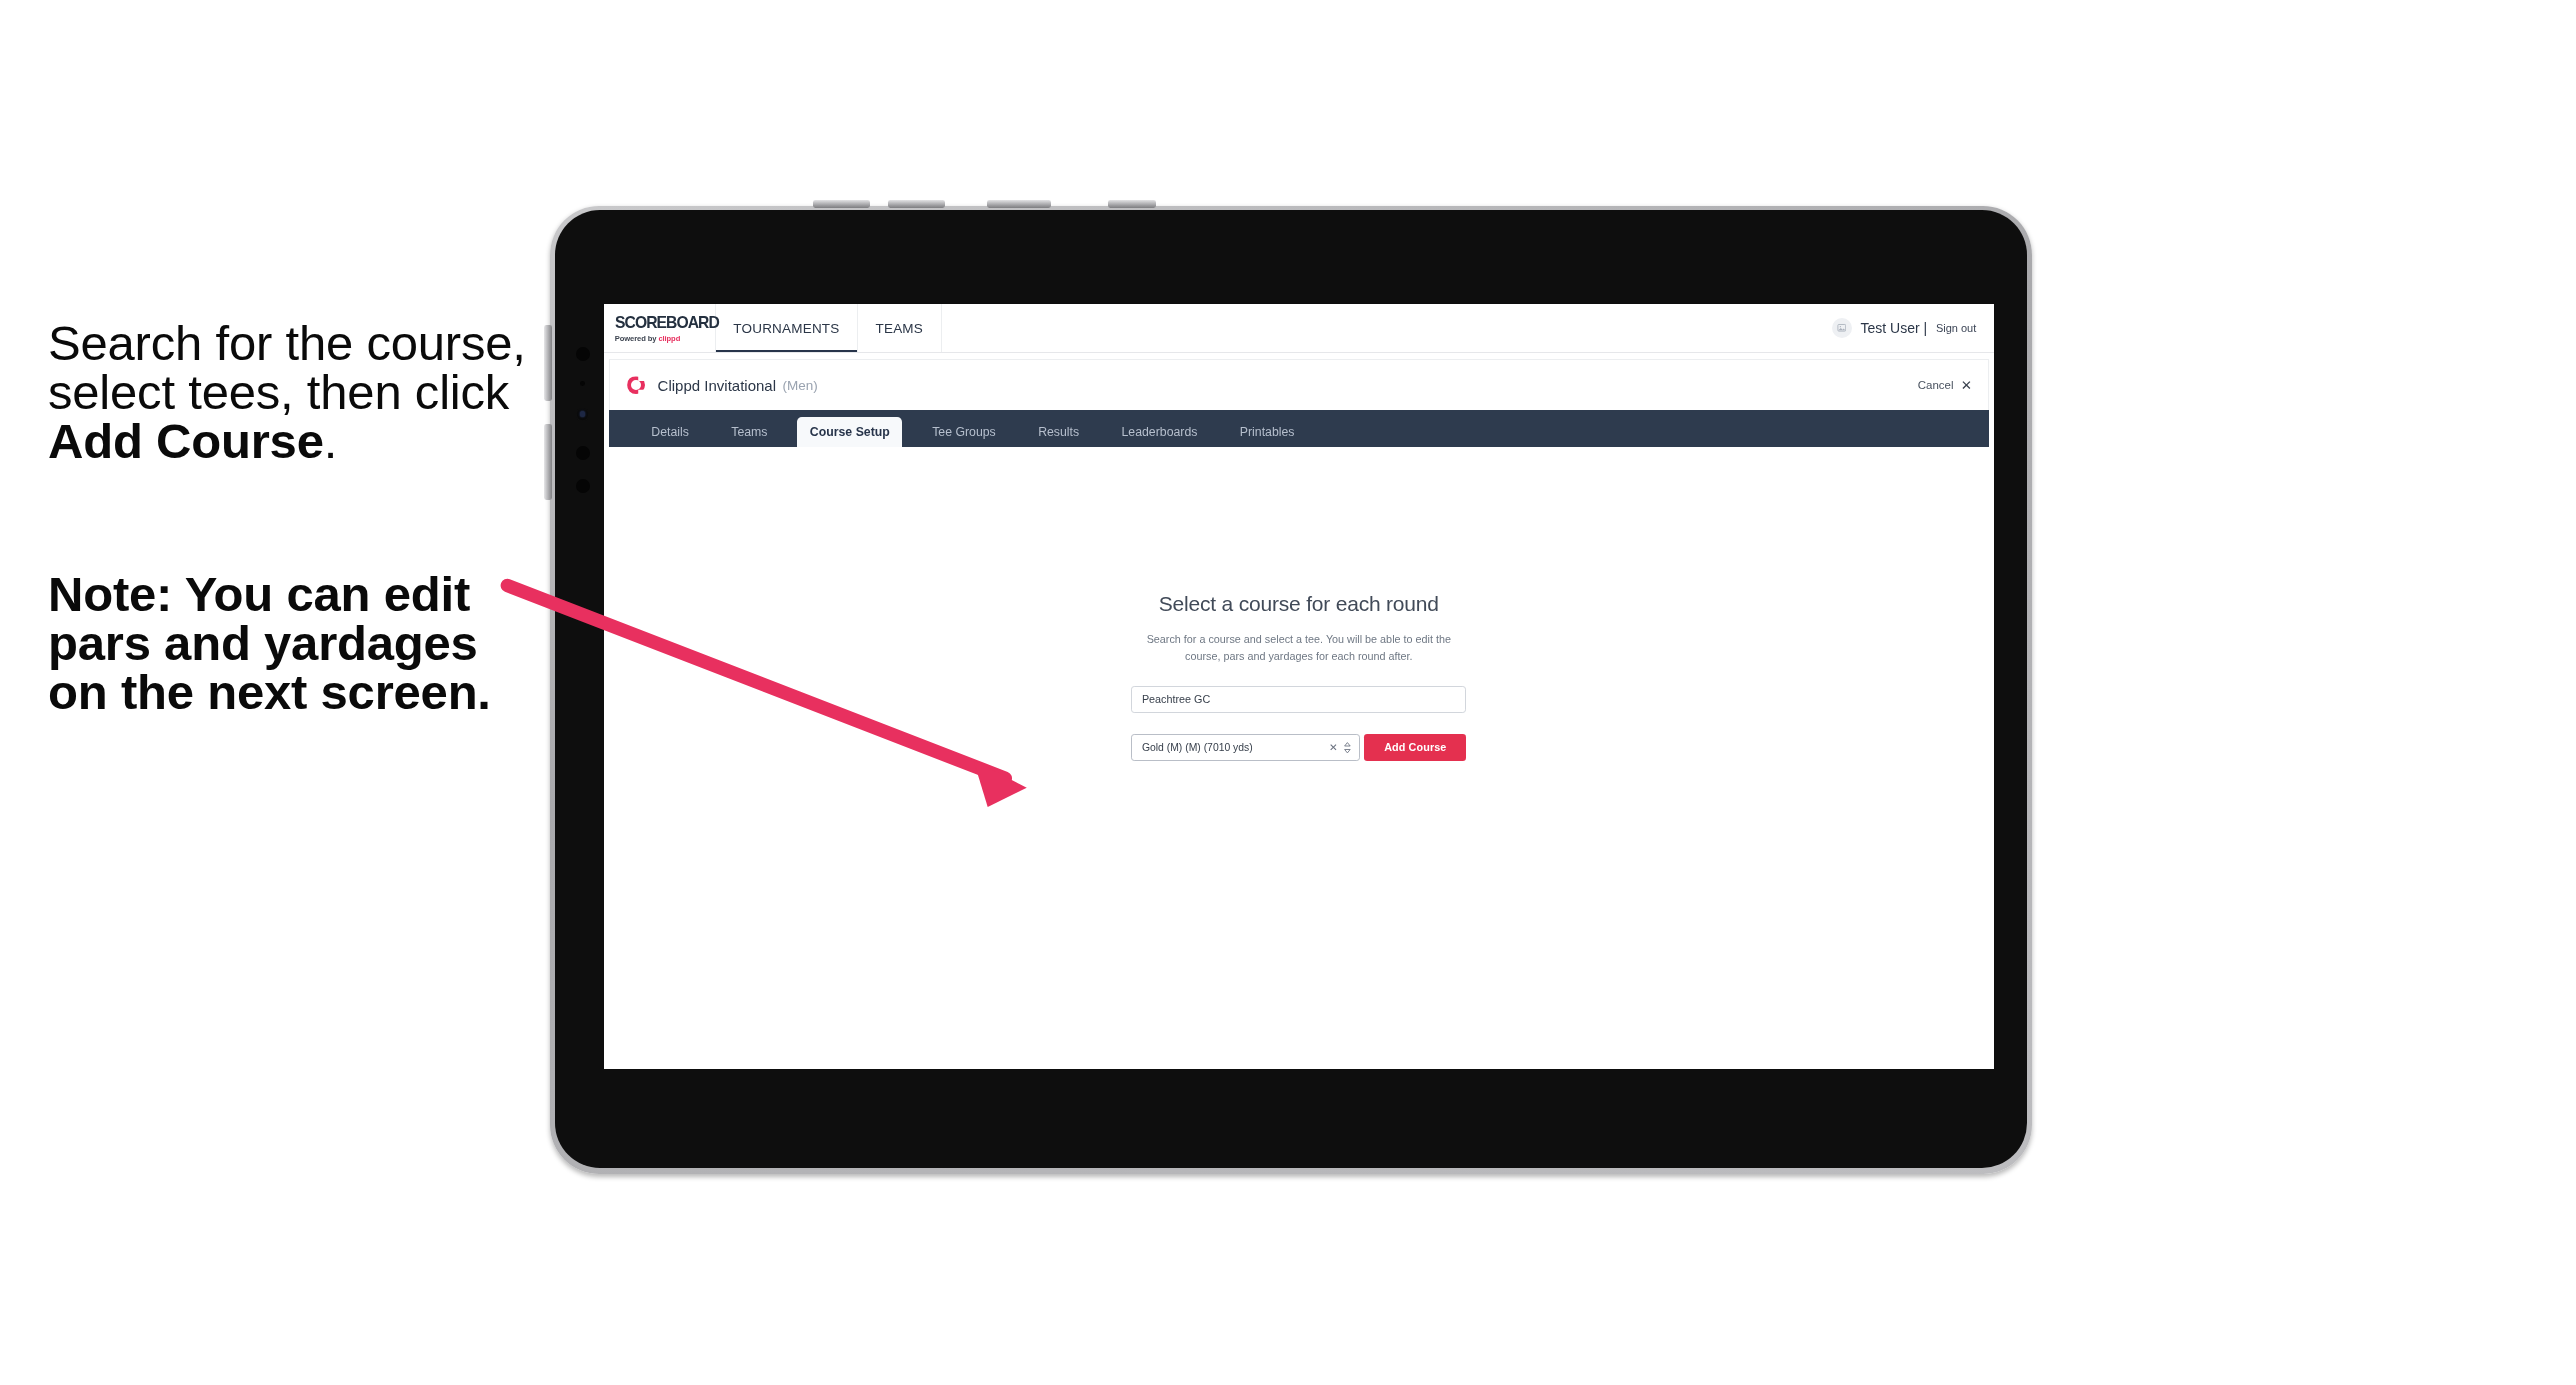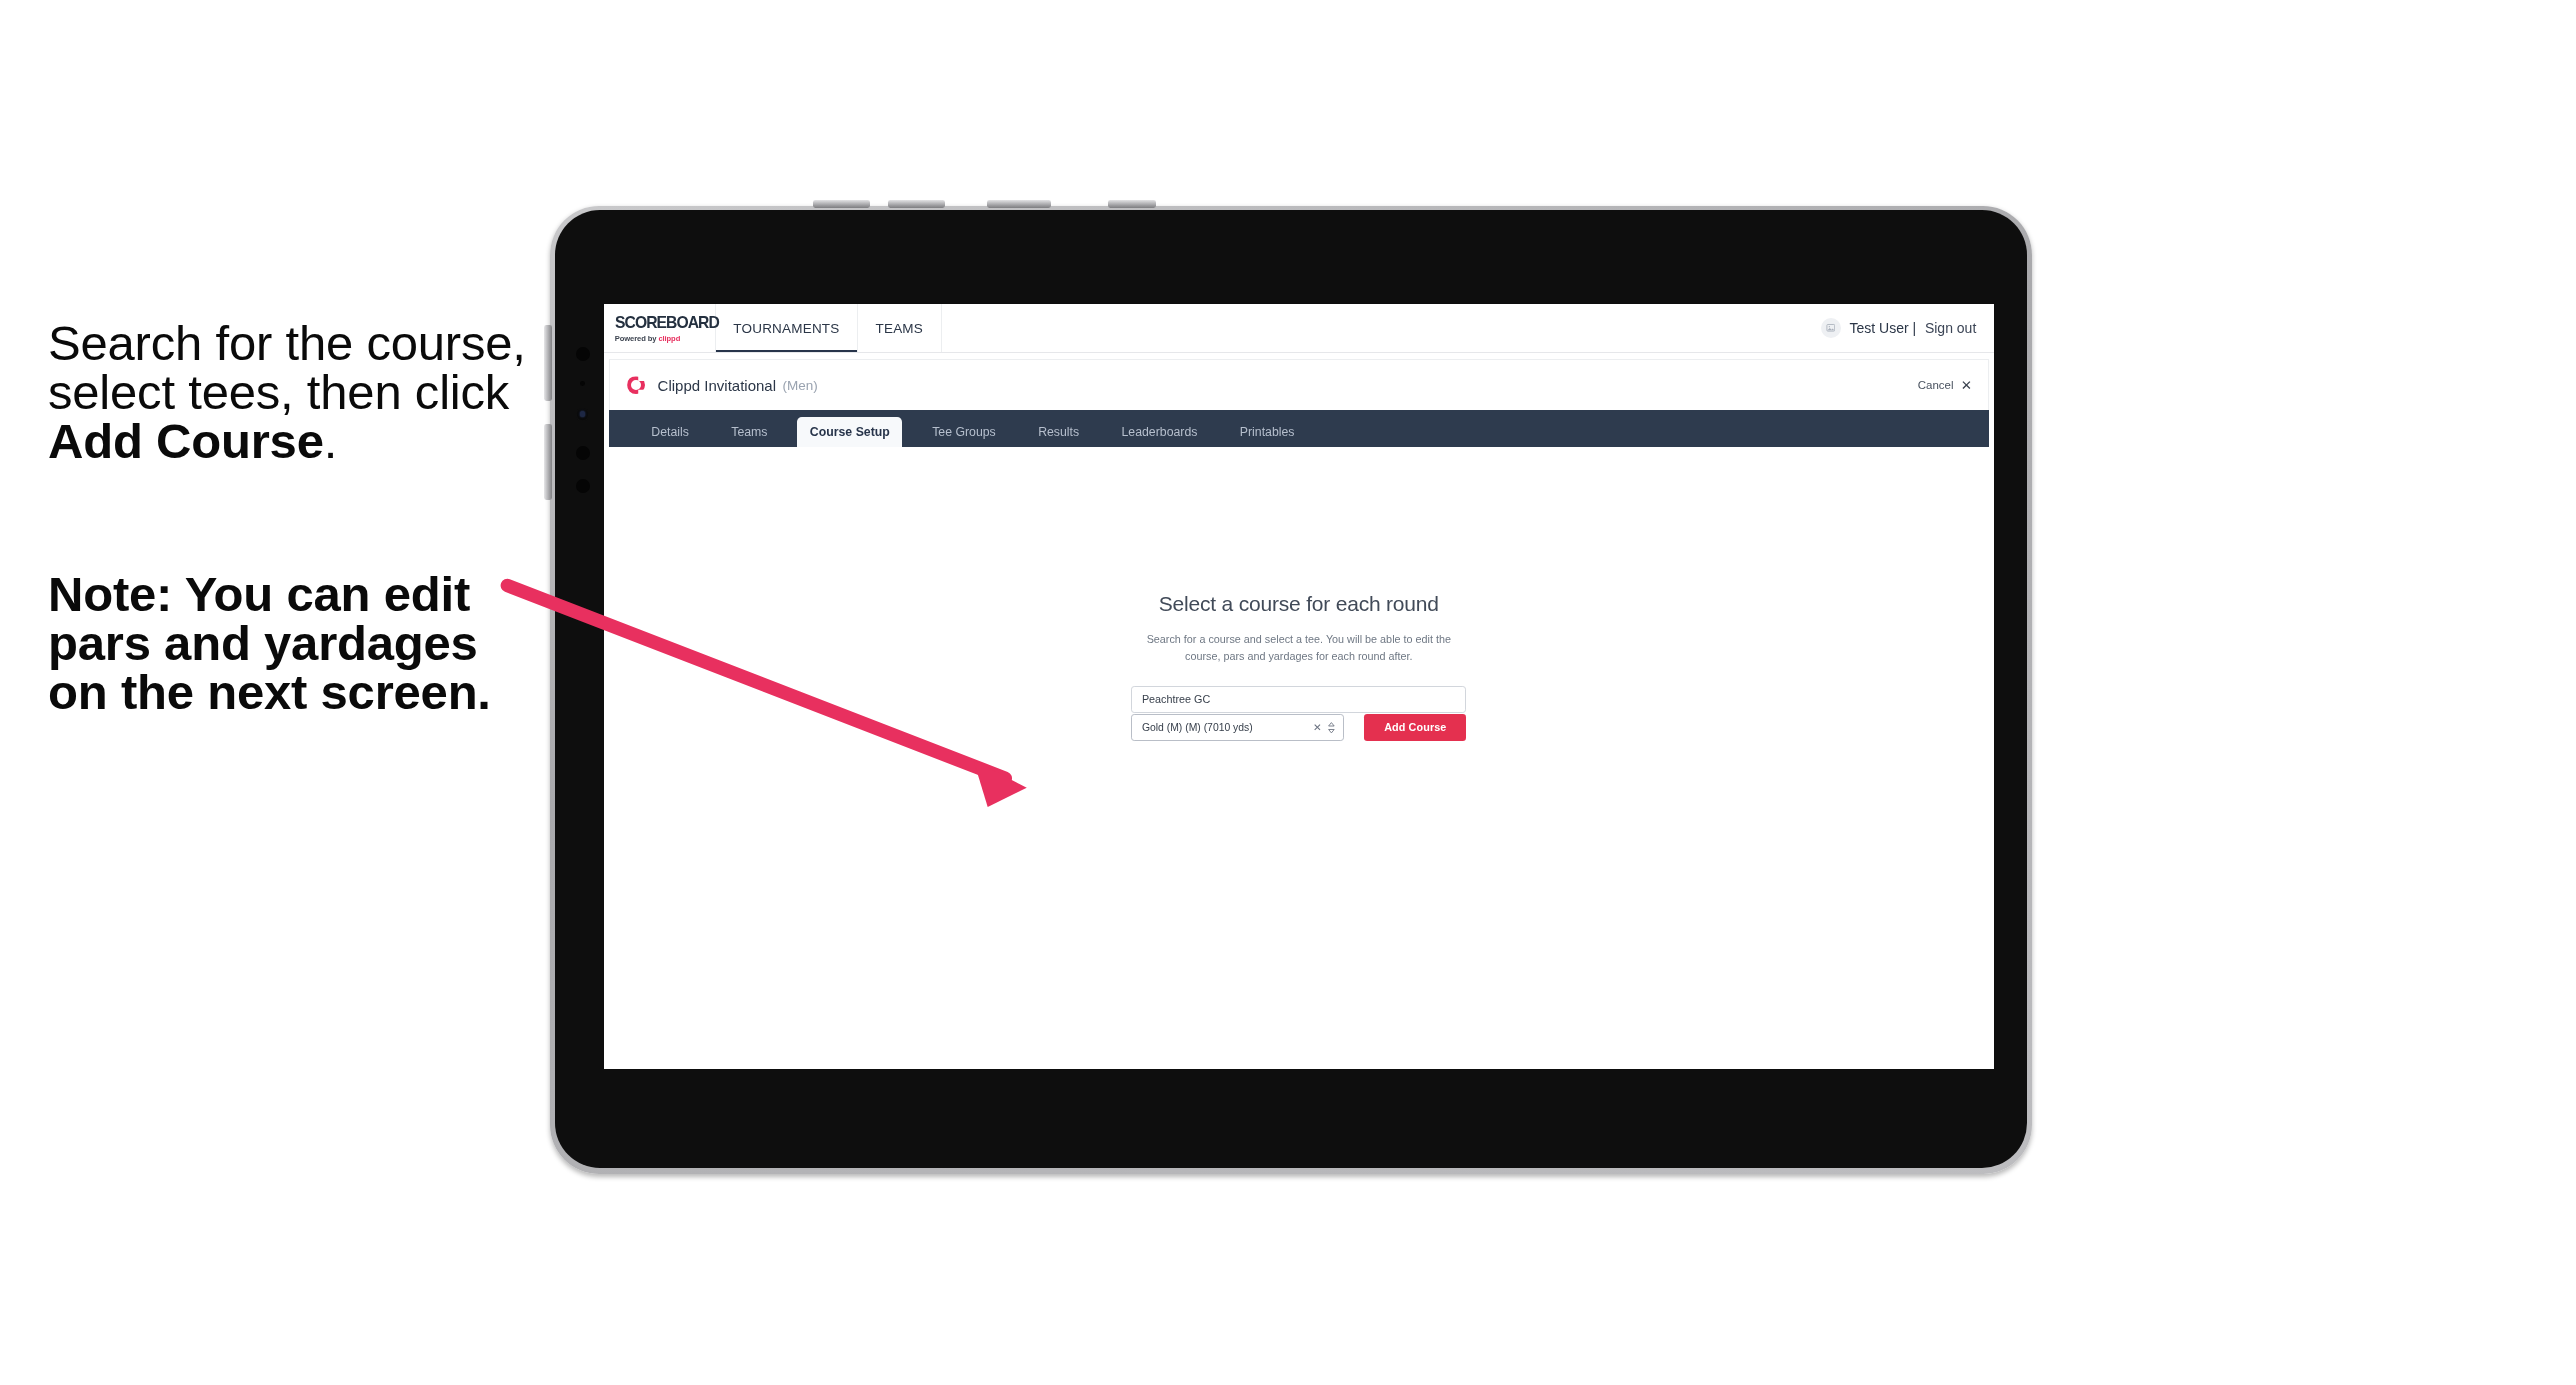--- a/index.html
+++ b/index.html
@@ -148,21 +148,21 @@
   }
   #avatar {
     width: 20px; height: 20px;
     border-radius: 50%;
     background: #eef0f3;
     display: flex; align-items: center; justify-content: center;
     color: #a8afba;
     font-size: 9.6px;
   }
   #user-name { font-size: 14px; color: #2b3647; }
-  #sign-out { font-size: 14px; color: #3c4556; }
+  #sign-out { font-size: 11px; color: #3c4556; }
 
   
   #tourney-card {
     margin: 6.4px 4.8px 0 4.8px;
     height: 51px;
     background: #ffffff;
     border: 0.8px solid #eceef0;
     border-bottom: none;
     display: flex;
     align-items: center;
@@ -259,23 +259,23 @@
     border-radius: 3.2px;
     display: flex;
     align-items: center;
     padding: 0 9.6px;
     font-size: 10.8px;
     color: #38404c;
     text-align: right;
     background: #fff;
   }
   #tee-row {
-    margin-top: 1px;
-    display: flex;
-    gap: 20px;
+    margin-top: 21px;
+    display: flex;
+    gap: 4px;
     align-items: stretch;
   }
   #tee-select {
     flex: 1;
     height: 27px;
     border: 0.8px solid #b9bec7;
     border-radius: 3.2px;
     display: flex;
     align-items: center;
     padding: 0 7.2px 0 9.6px;

